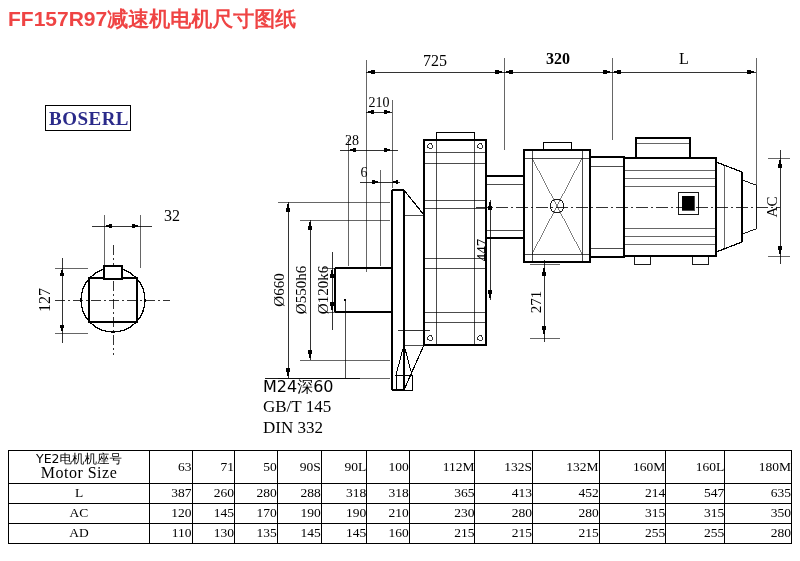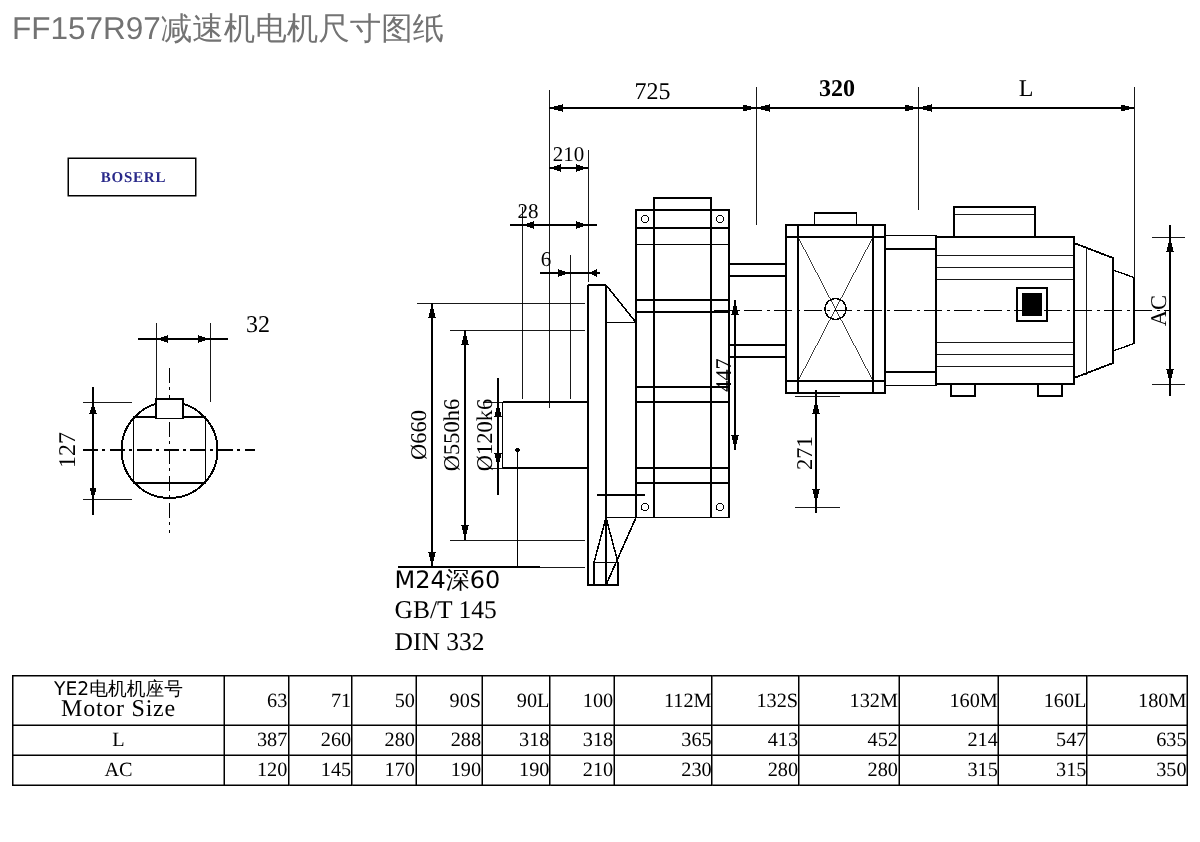--- a/index.html
+++ b/index.html
@@ -13,24 +13,24 @@
     height: 561px;
     background: #ffffff;
     font-family: "Liberation Serif", serif;
     overflow: hidden;
   }
   #title {
     position: absolute;
     left: 8px;
     top: 5px;
     font-family: "Liberation Sans", sans-serif;
-    font-weight: normal;
+    font-weight: bold;
     font-size: 21px;
     letter-spacing: 0px;
-    color: #737373;
+    color: #ef4444;
     white-space: nowrap;
   }
   #logo-box {
     position: absolute;
     left: 45px;
     top: 105px;
     width: 86px;
     height: 26px;
     border: 1.6px solid #000;
     box-sizing: border-box;
@@ -38,21 +38,21 @@
   #logo-text {
     position: absolute;
     left: 0;
     top: 0;
     width: 86px;
     height: 26px;
     line-height: 25px;
     text-align: center;
     font-family: "Liberation Serif", serif;
     font-weight: bold;
-    font-size: 10px;
+    font-size: 19px;
     color: #2a2a8a;
     letter-spacing: 0.5px;
   }
   svg.draw {
     position: absolute;
     left: 0;
     top: 0;
   }
   
   #spec-table {
@@ -356,16 +356,31 @@
         <td>190</td>
         <td>190</td>
         <td>210</td>
         <td>230</td>
         <td>280</td>
         <td>280</td>
         <td>315</td>
         <td>315</td>
         <td>350</td>
       </tr>
+      <tr>
+        <td class="rowhead">AD</td>
+        <td>110</td>
+        <td>130</td>
+        <td>135</td>
+        <td>145</td>
+        <td>145</td>
+        <td>160</td>
+        <td>215</td>
+        <td>215</td>
+        <td>215</td>
+        <td>255</td>
+        <td>255</td>
+        <td>280</td>
+      </tr>
     </tbody>
   </table>
 
 </div>
 
 </body></html>

